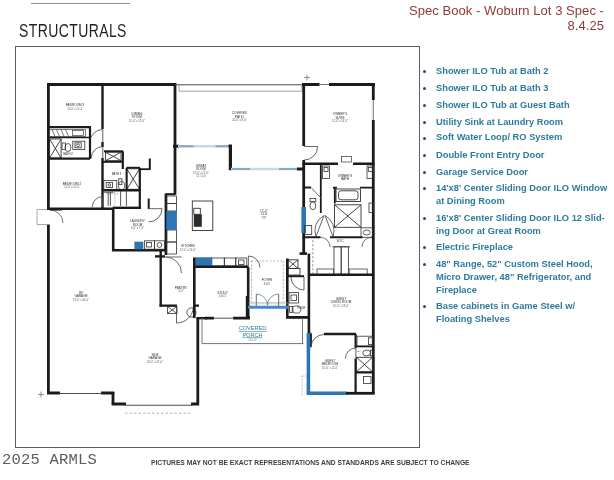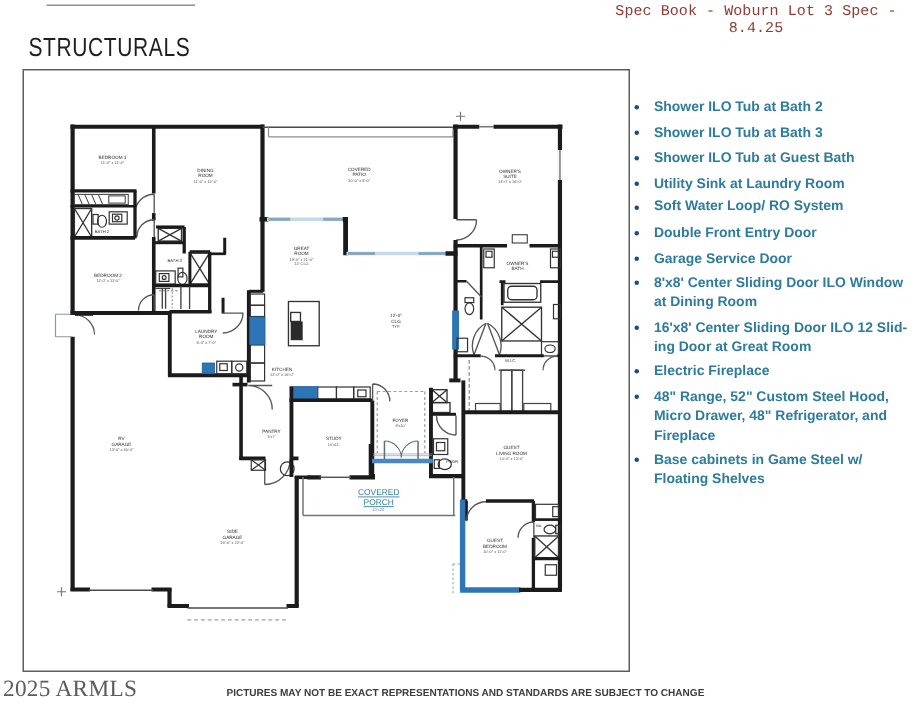--- a/index.html
+++ b/index.html
@@ -8,21 +8,21 @@
        font-family:"Liberation Sans", sans-serif;}
   .abs{position:absolute;}
 </style>
 </head>
 <body>
 
 <div class="abs" style="left:31px;top:3px;width:99px;height:1px;background:#8a9298;"></div>
 
 <div class="abs" style="left:19px;top:21px;font-size:17.5px;color:#1f1f1f;transform:scaleX(0.80);transform-origin:0 0;letter-spacing:0.5px;">STRUCTURALS</div>
 
-<div class="abs" style="left:404px;top:3px;width:200px;text-align:center;font-size:10px;color:#8e3b35;letter-spacing:0.05px;font-family:Liberation Mono, monospace;">Spec Book - Woburn Lot 3 Spec - 8.4.25</div>
+<div class="abs" style="left:404px;top:3px;width:200px;text-align:right;font-size:13px;color:#8e3b35;letter-spacing:0.05px;">Spec Book - Woburn Lot 3 Spec - 8.4.25</div>
 
 <div class="abs" style="left:15px;top:46px;width:403px;height:400px;border:1px solid #5a5f63;"></div>
 
 <svg class="abs" style="left:0;top:0;" width="614" height="480" viewBox="0 0 614 480" fill="none">
 
 <path d="M47,84.5 H176" stroke="#1b1b1b" stroke-width="2.8"></path>
 
 <path d="M48.4,83 V209 M48.4,224.5 V394" stroke="#1b1b1b" stroke-width="2.8"></path>
 
 <g stroke="#8a97a3" stroke-width="0.8">
@@ -567,31 +567,31 @@
     <span class="t" style="top:100px">Shower ILO Tub at Guest Bath</span>
 <i class="b" style="top:121px"></i>
     <span class="t" style="top:117px">Utility Sink at Laundry Room</span>
 <i class="b" style="top:137px"></i>
     <span class="t" style="top:132px">Soft Water Loop/ RO System</span>
 <i class="b" style="top:154px"></i>
     <span class="t" style="top:150px">Double Front Entry Door</span>
 <i class="b" style="top:171px"></i>
     <span class="t" style="top:167px">Garage Service Door</span>
 <i class="b" style="top:187px"></i>
-    <span class="t" style="top:183px">8'x8' Center Sliding Door ILO Window</span>
+    <span class="t" style="top:183px">14'x8' Center Sliding Door ILO Window</span>
 <span class="t" style="top:196px">at Dining Room</span>
 <i class="b" style="top:217px"></i>
     <span class="t" style="top:213px">16'x8' Center Sliding Door ILO 12 Slid-</span>
 <span class="t" style="top:226px">ing Door at Great Room</span>
 <i class="b" style="top:246px"></i>
     <span class="t" style="top:242px">Electric Fireplace</span>
 <i class="b" style="top:263px"></i>
     <span class="t" style="top:259px">48" Range, 52" Custom Steel Hood,</span>
 <span class="t" style="top:272px">Micro Drawer, 48" Refrigerator, and</span>
 <span class="t" style="top:285px">Fireplace</span>
 <i class="b" style="top:305px"></i>
     <span class="t" style="top:301px">Base cabinets in Game Steel w/</span>
 <span class="t" style="top:314px">Floating Shelves</span>
 </div>
 
-<div class="abs" style="left:2px;top:451px;font-size:15.5px;font-family:Liberation Serif, serif;color:#5c5c5c;letter-spacing:0.2px;">2025 ARMLS</div>
+<div class="abs" style="left:2px;top:451px;font-size:15.5px;font-family:Liberation Mono, monospace;color:#5c5c5c;letter-spacing:0.2px;">2025 ARMLS</div>
 
 <div class="abs" style="left:151px;top:459px;font-size:6.7px;font-weight:bold;color:#3d3d3d;white-space:nowrap;letter-spacing:0;">PICTURES MAY NOT BE EXACT REPRESENTATIONS AND STANDARDS ARE SUBJECT TO CHANGE</div>
 
 </body></html>

